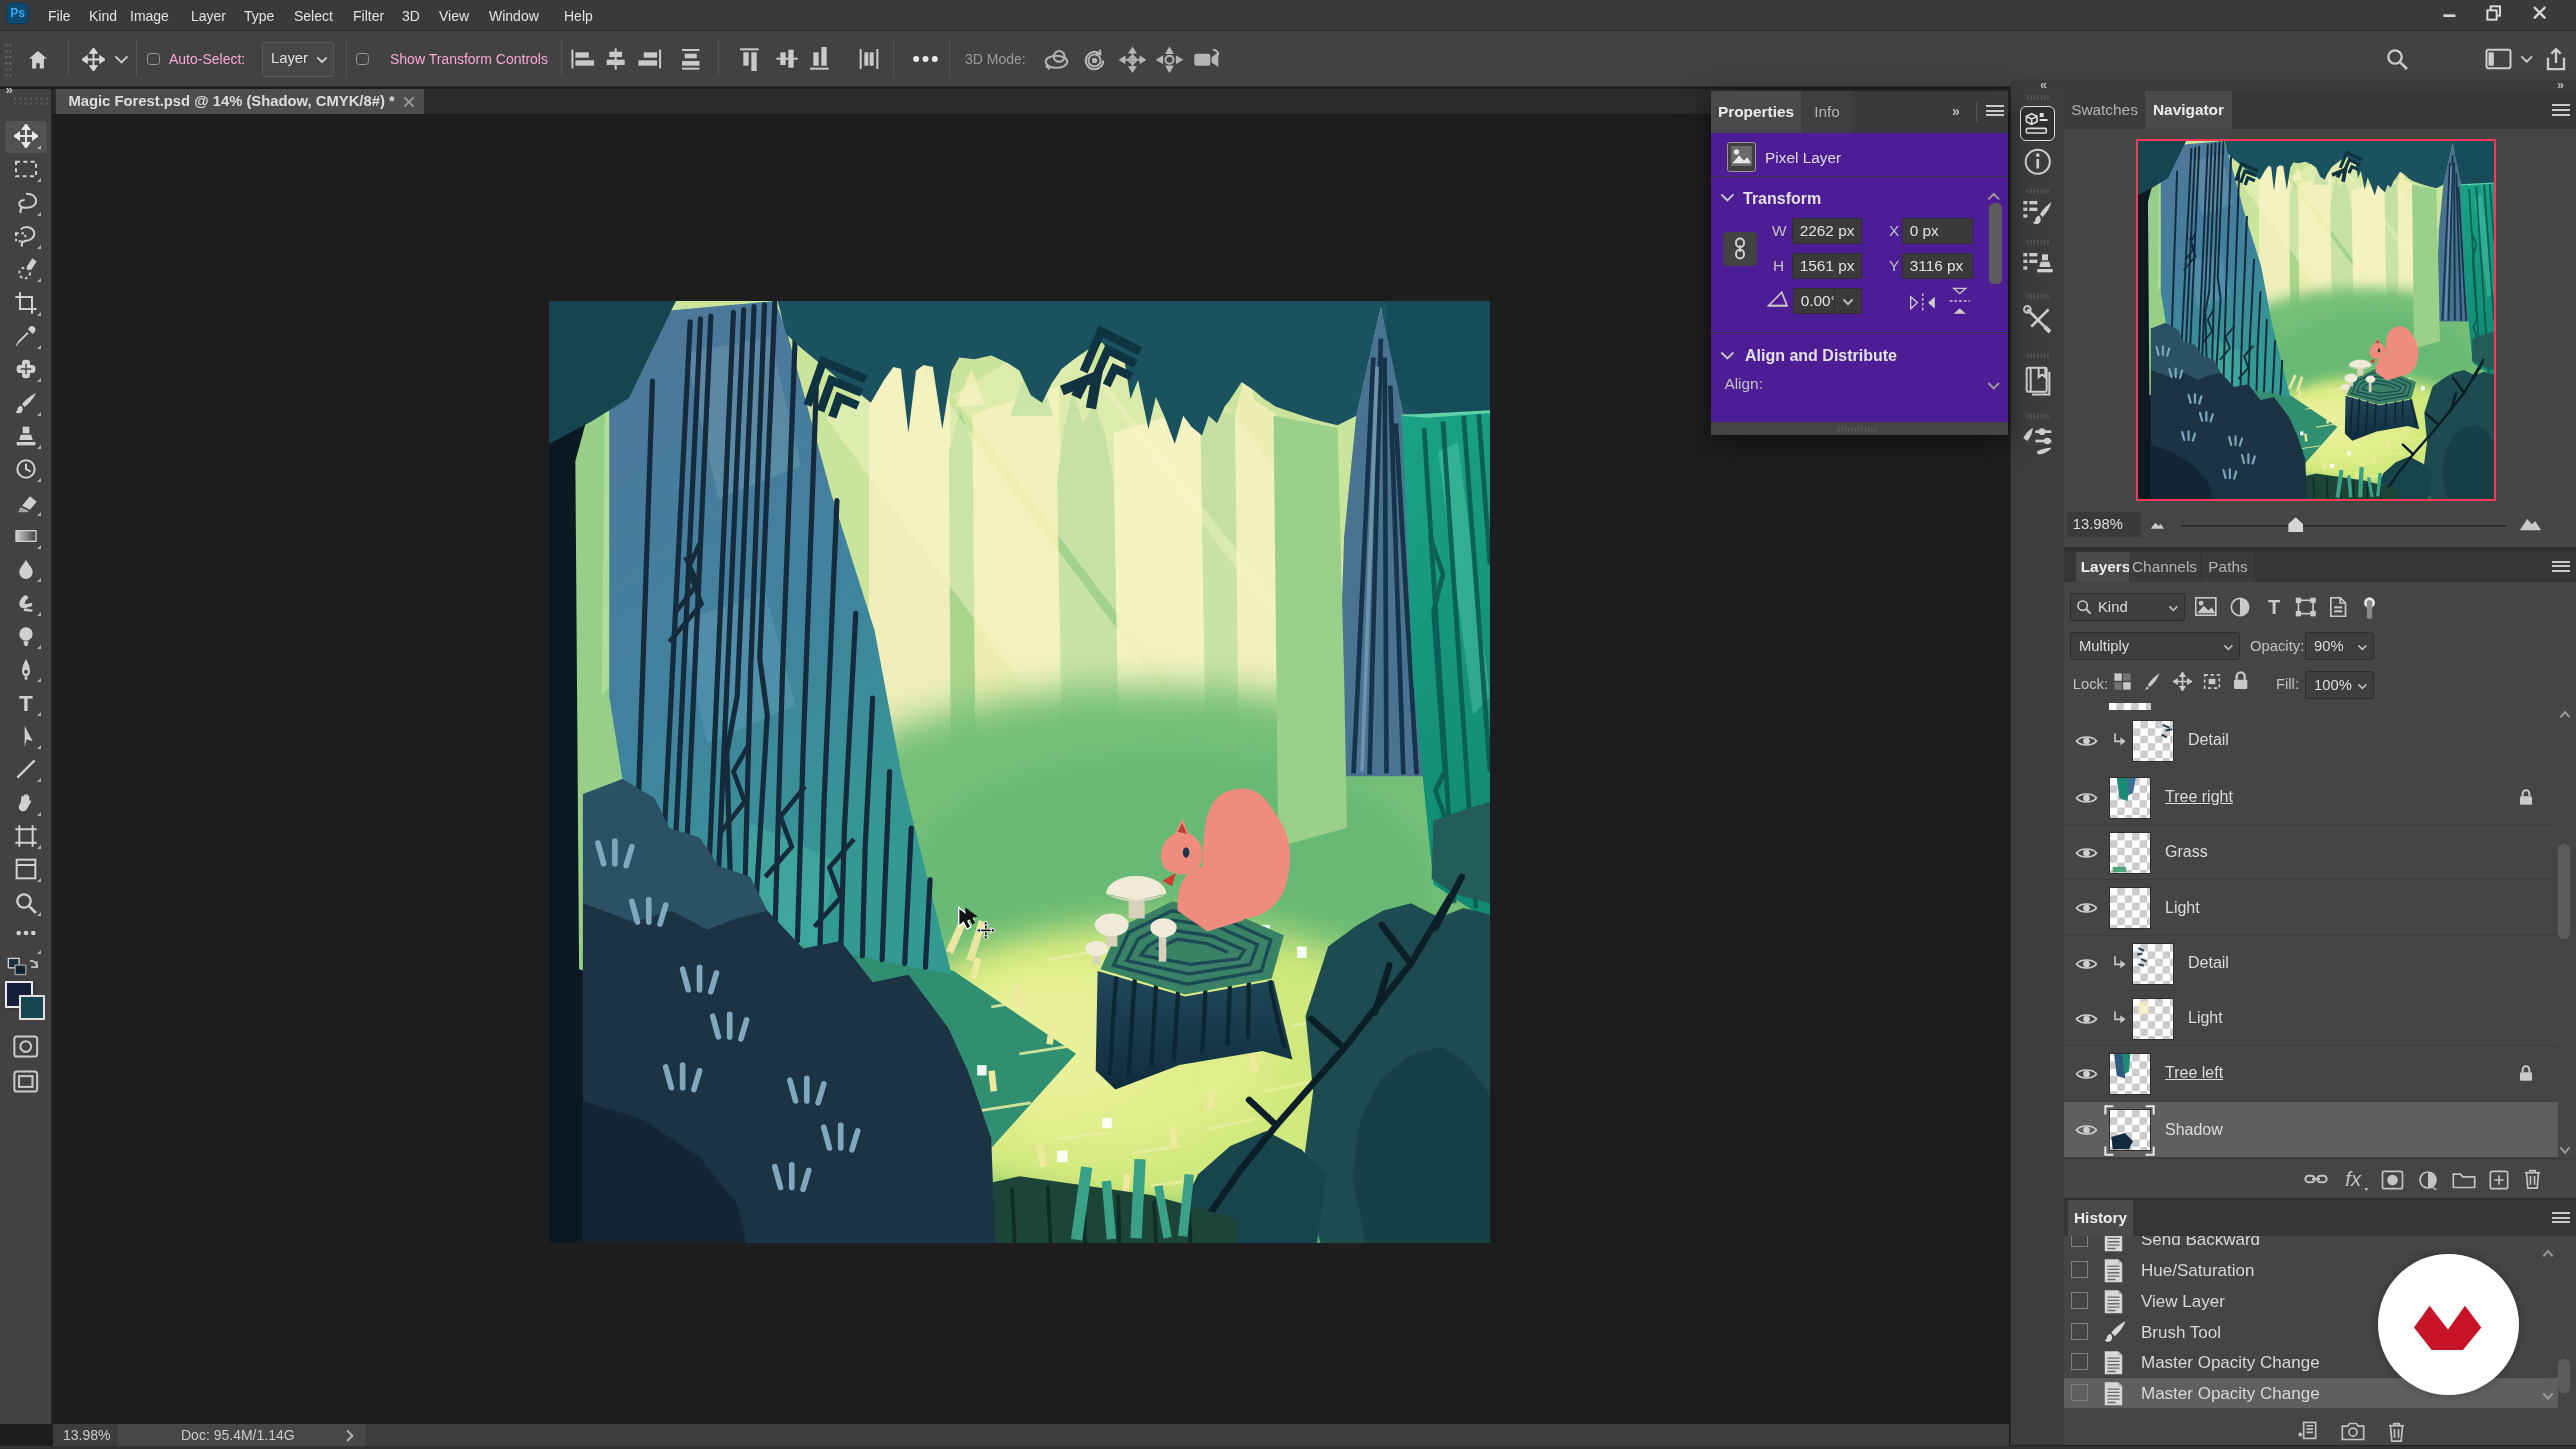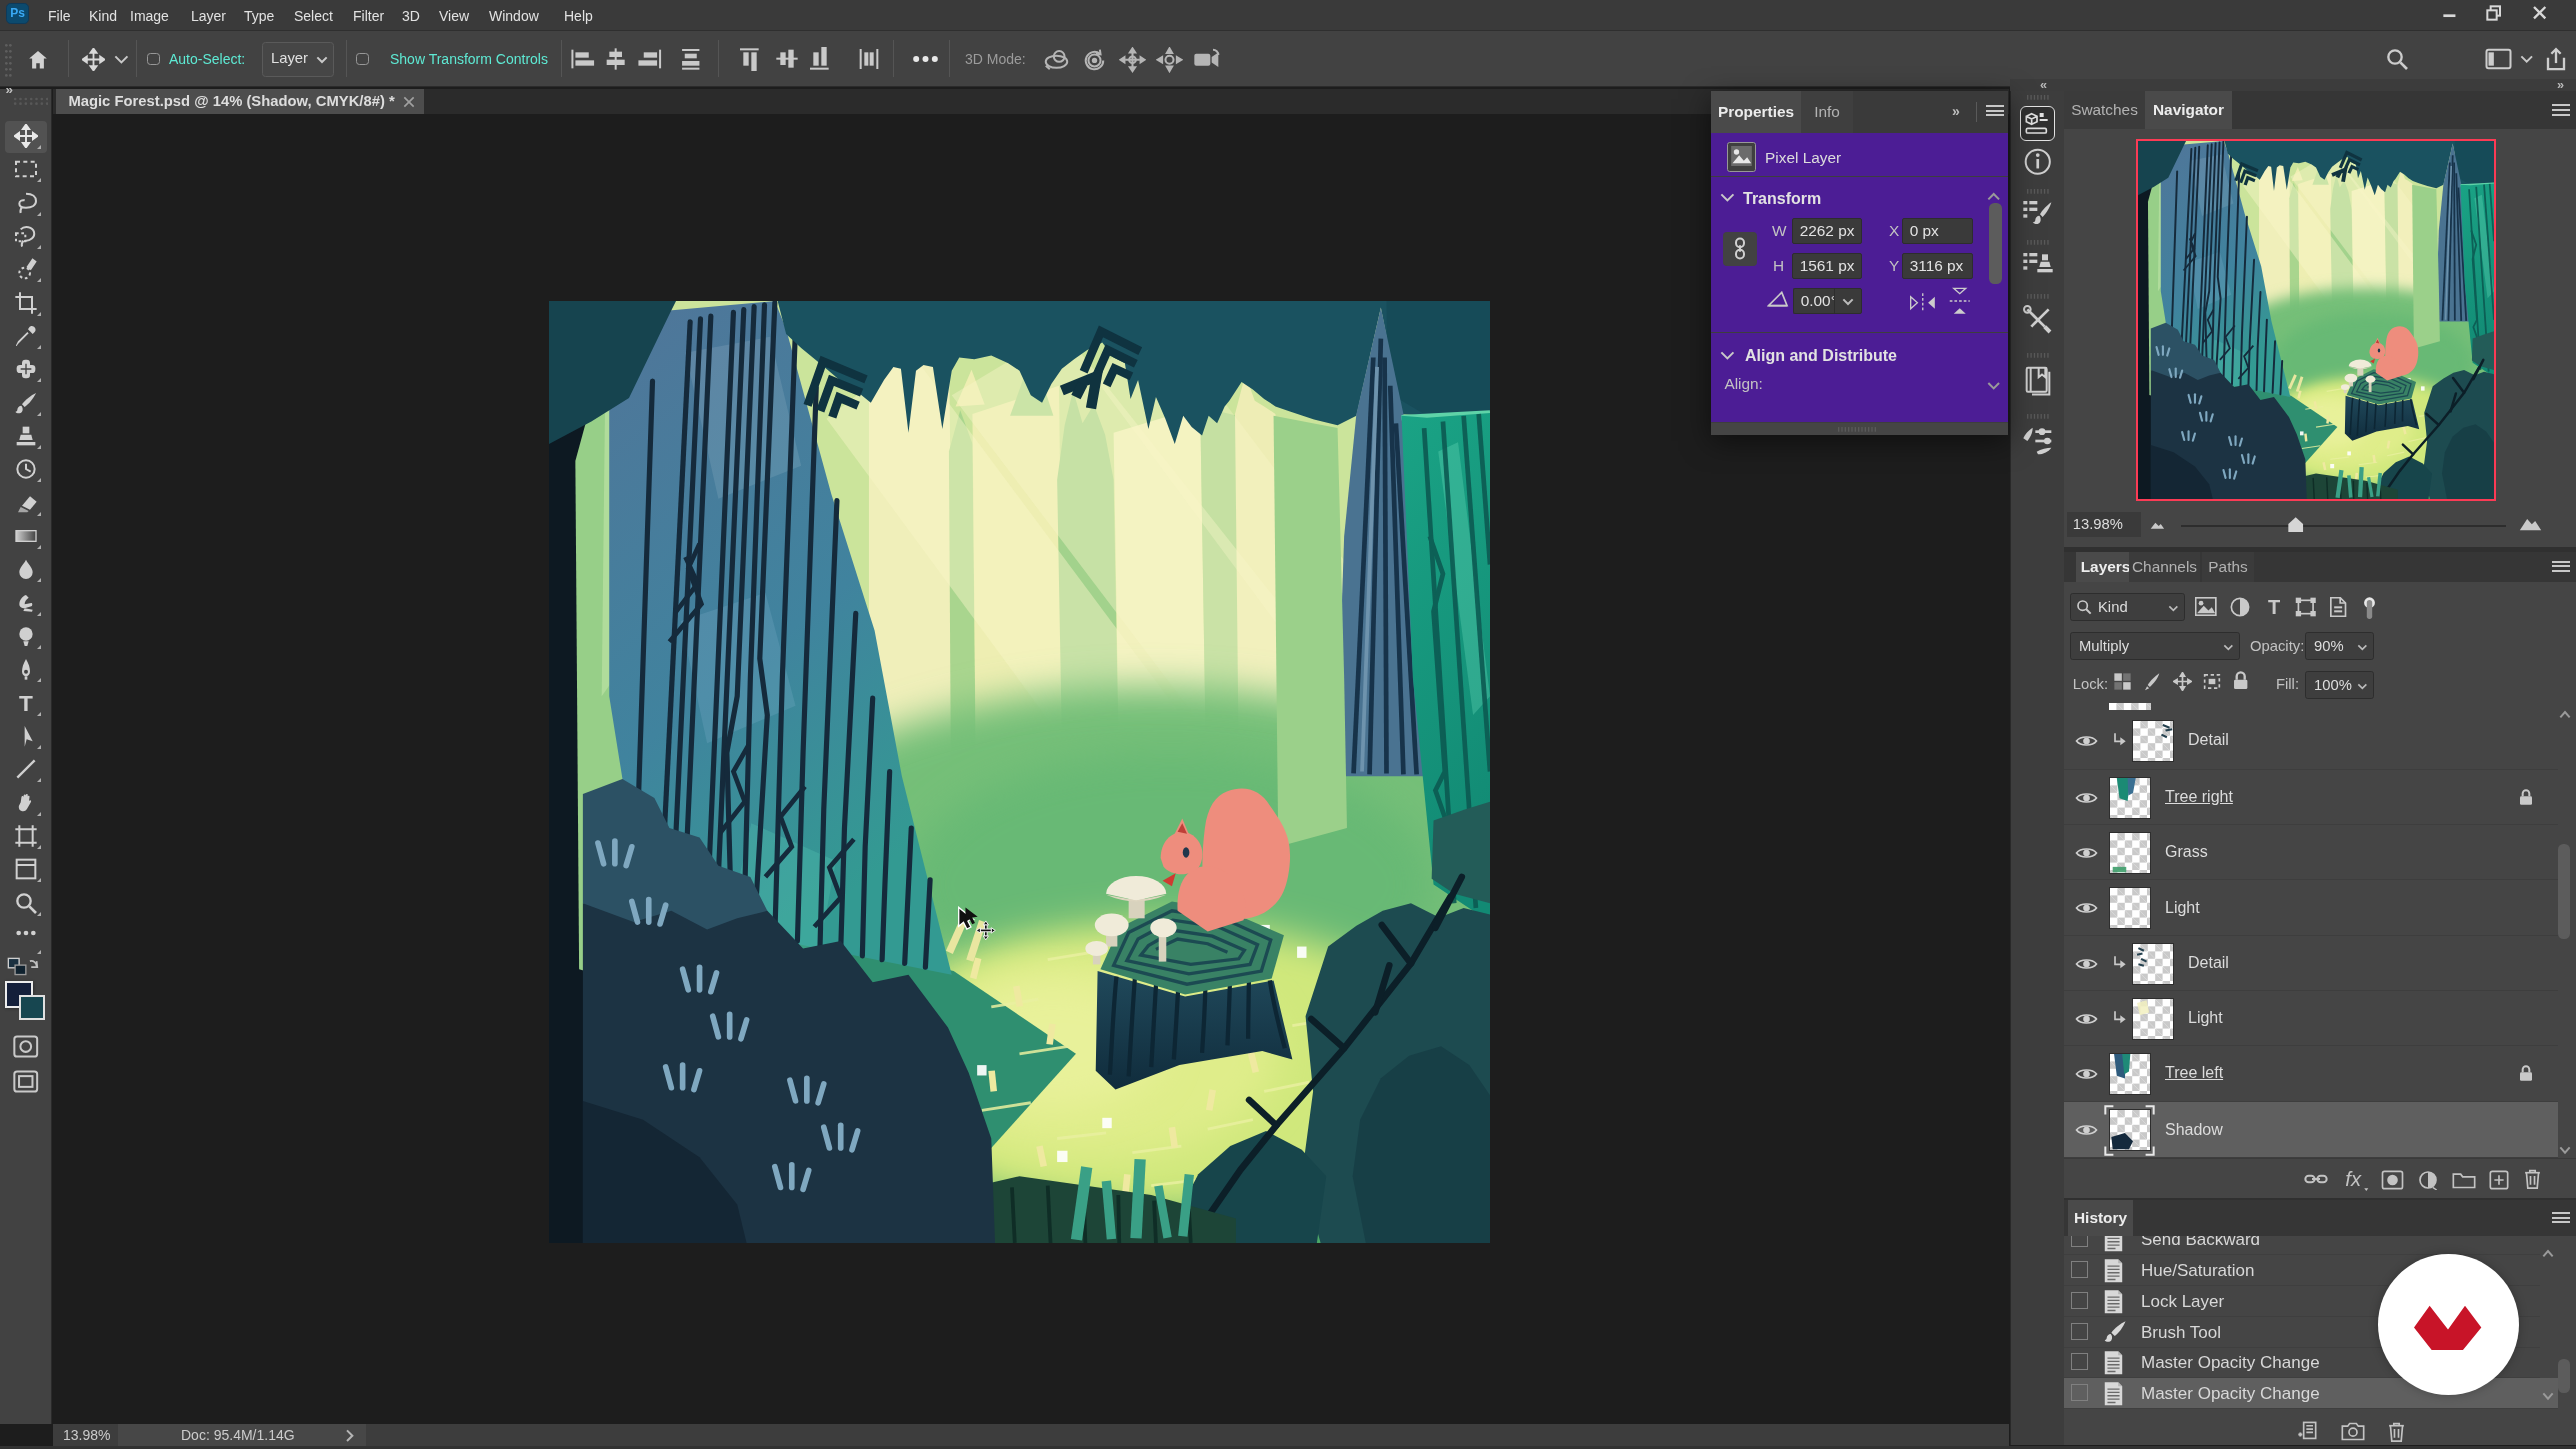--- a/index.html
+++ b/index.html
@@ -8,21 +8,21 @@
 #app { position:relative; width:2576px; height:1449px; }
 .abs { position:absolute; }
 svg { display:block; }
 
 #menubar { position:absolute; left:0; top:0; width:2576px; height:30px; background:#3a3a3a; }
 #pslogo { position:absolute; left:6px; top:2.7px; width:23px; height:21px; background:#0c4a6e; border:1.3px solid #0e3a5a; border-radius:4.7px; color:#3aa9f4; font-size:12px; font-weight:bold; text-align:center; line-height:19px; }
 .menu { position:absolute; top:0; height:30px; line-height:32px; color:#e2e2e2; font-size:14px; }
 
 #optbar { position:absolute; left:0; top:30px; width:2576px; height:57px; background:#424242; border-top:1.3px solid #2f2f2f; border-bottom:1.3px solid #2b2b2b; }
 .vsep { position:absolute; top:9.4px; width:1.3px; height:37px; background:#555555; }
-.optlabel { position:absolute; color:#5eead4; font-size:14px; top:20px; }
+.optlabel { position:absolute; color:#f9a8d4; font-size:14px; top:20px; }
 .chk { position:absolute; top:21.5px; width:12.7px; height:12.7px; border:1.3px solid #989898; border-radius:3.4px; background:transparent; }
 .oicon { position:absolute; top:16px; }
 
 #tabstrip { position:absolute; left:53px; top:89px; width:1956px; height:25.5px; background:#2b2b2b; }
 #doctab { position:absolute; left:2.7px; top:0; width:368px; height:25.5px; background:#4d4d4d; color:#dddddd; font-size:14.8px; font-weight:bold; line-height:25.5px; }
 
 #toolbar { position:absolute; left:0; top:89px; width:52px; height:1335px; background:#424242; border-right:1.3px solid #2a2a2a; }
 .tool { position:absolute; left:14px; width:24px; height:24px; }
 .tool:after { content:""; position:absolute; right:-2.7px; bottom:-1.3px; border-left:4.7px solid transparent; border-bottom:4.7px solid #b0b0b0; }
 
@@ -1151,21 +1151,21 @@
 <div class="hchk"></div>
 <div class="hdoc">
             <svg width="23" height="25.5" viewBox="0 0 34 38">
               <path d="M4,2 L24,2 L30,8 L30,36 L4,36 Z" fill="#d8d8d8"></path>
               <path d="M24,2 L24,8 L30,8" fill="#b5b5b5"></path>
               <g stroke="#6a6a6a" stroke-width="2">
                 <path d="M8,12 L26,12 M8,17 L26,17 M8,22 L26,22 M8,27 L26,27 M8,32 L20,32"></path>
               </g>
             </svg>
           </div>
-<div class="hname">Lock Layer</div>
+<div class="hname">View Layer</div>
 </div>
 <div class="hrow" style="top:81px;border-bottom:1.3px solid #3f3f3f;">
 <div class="hchk"></div>
 <div class="hdoc">
             <svg width="25.5" height="25.5" viewBox="0 0 38 38">
               <g fill="#d8d8d8">
                 <path d="M35,2 C28,5 18,13 14,19 L19,24 C25,20 32,10 35,2 Z"></path>
                 <path d="M13,21 C10,21 7,24 7,27 C7,29 5,30 4,30 C6,33 12,33 14,30 C16,27 15,23 13,21 Z"></path>
               </g>
             </svg>

